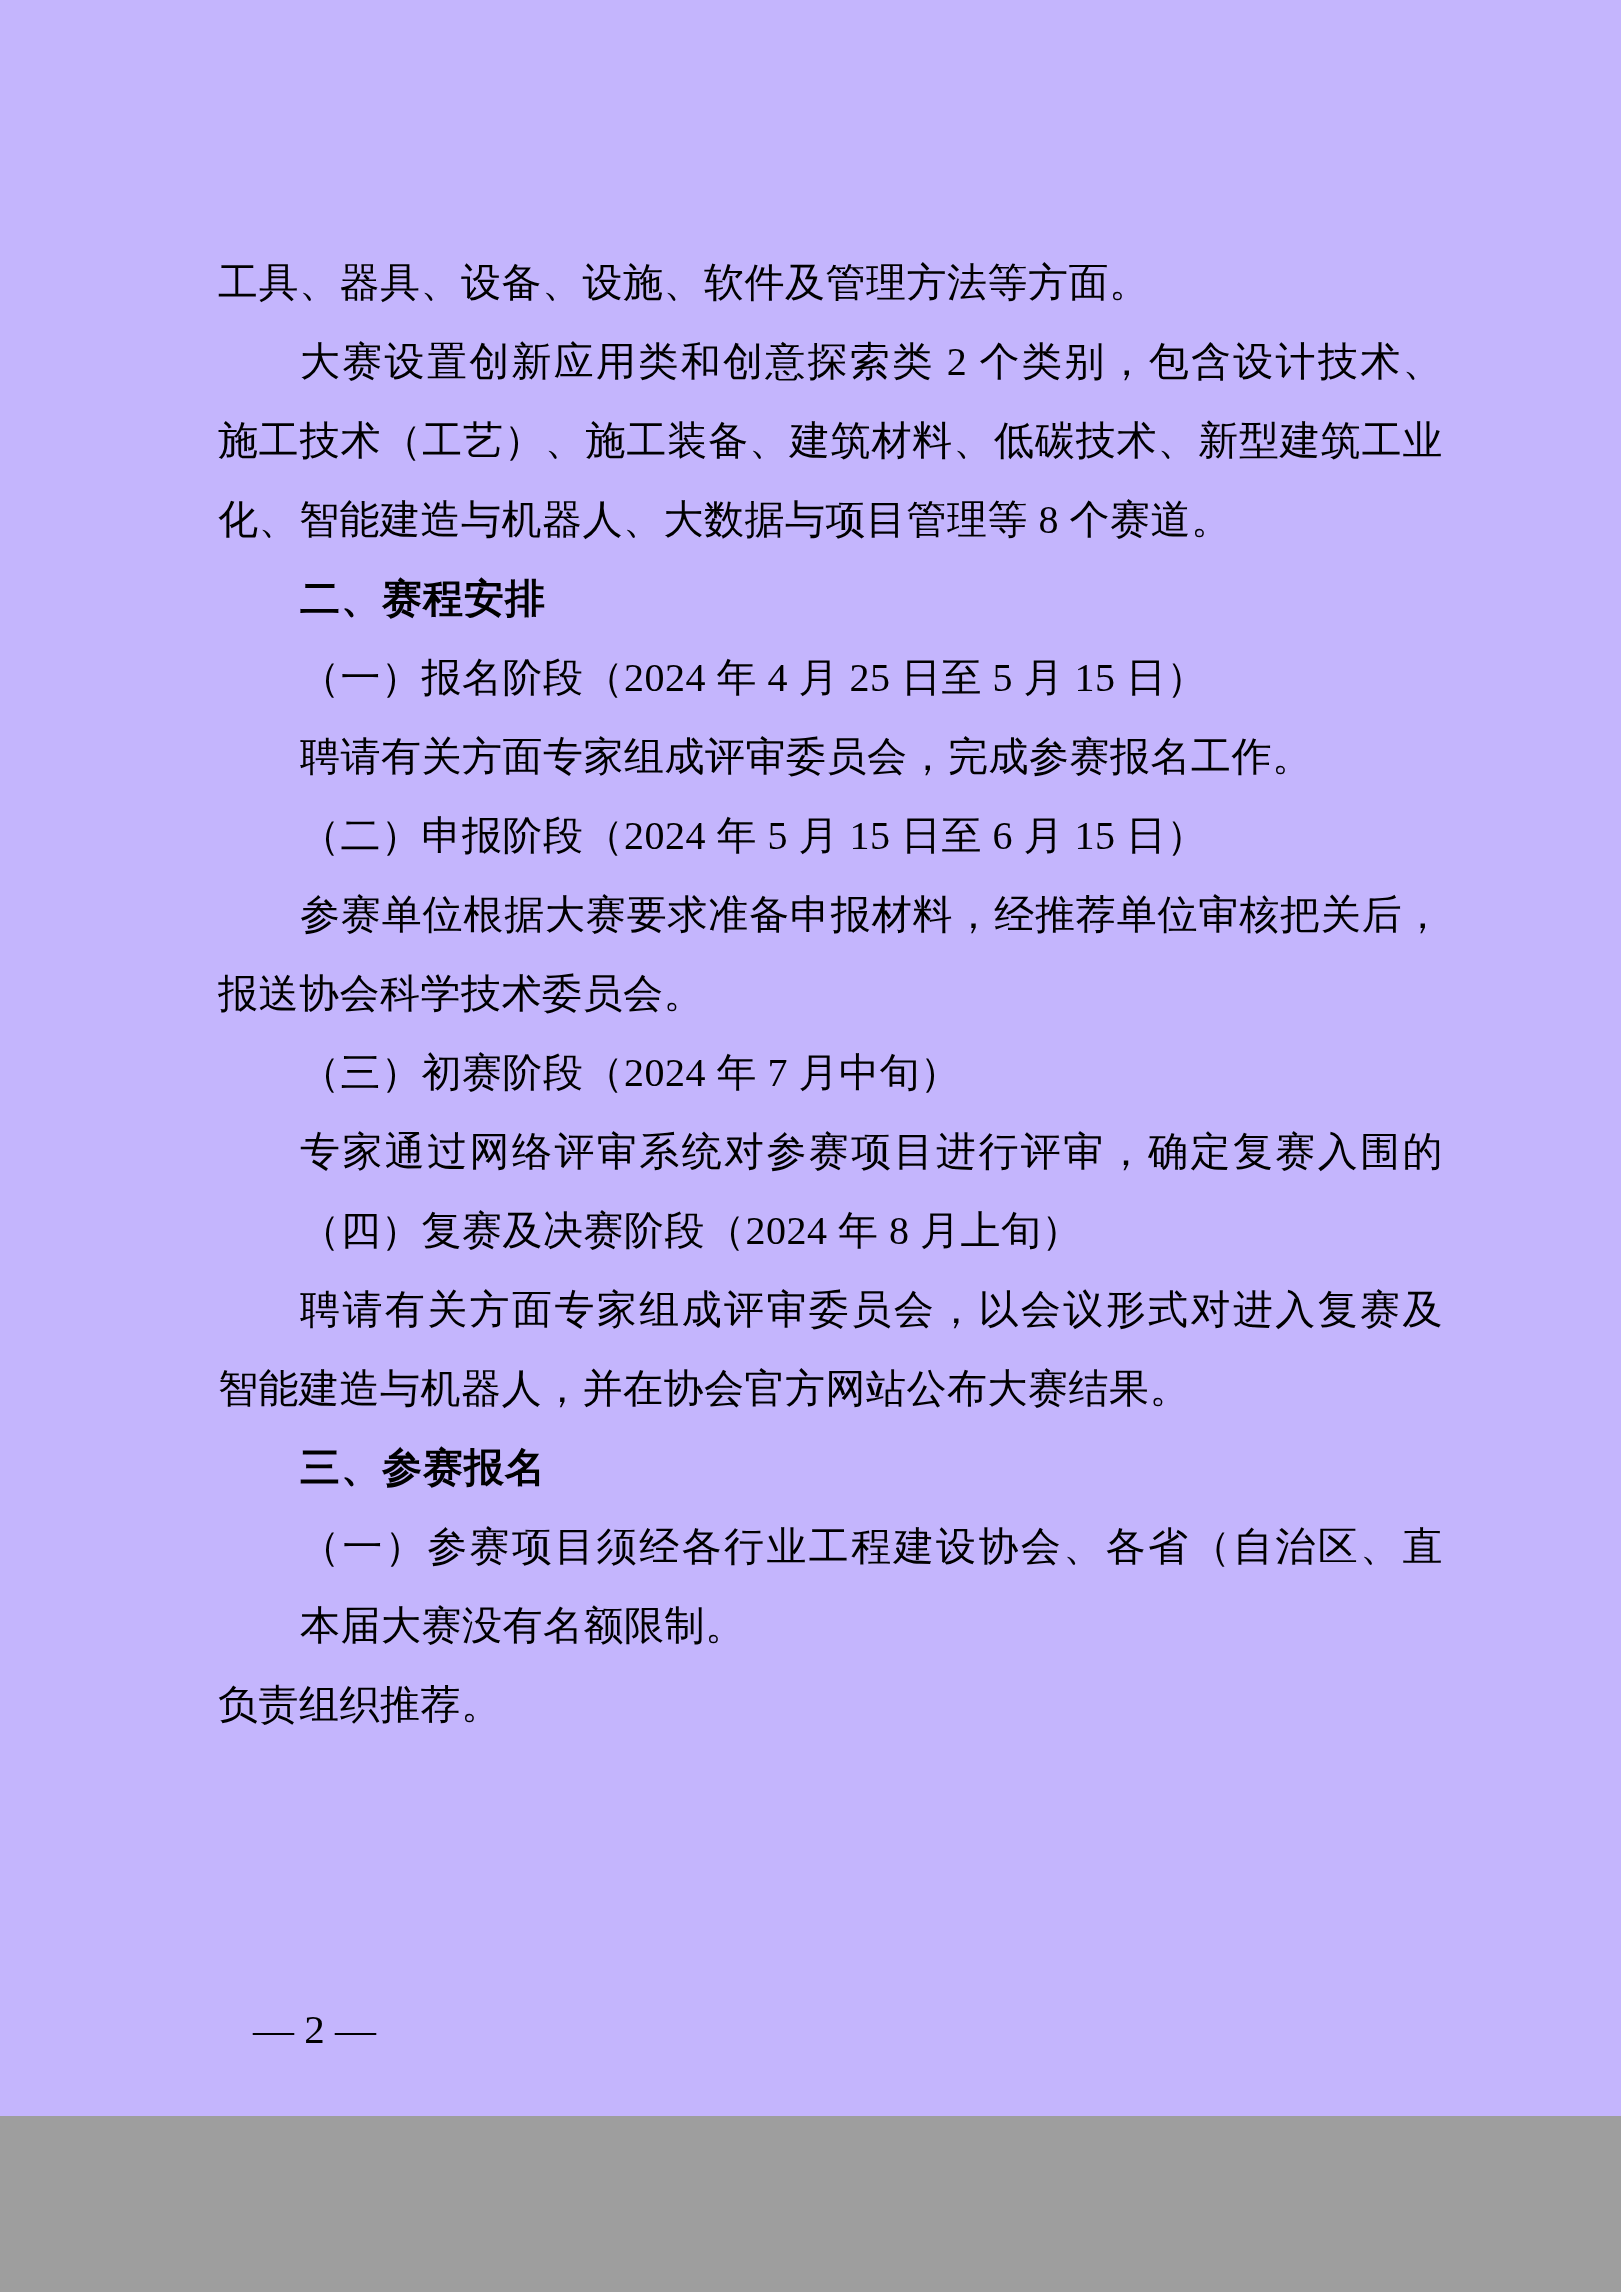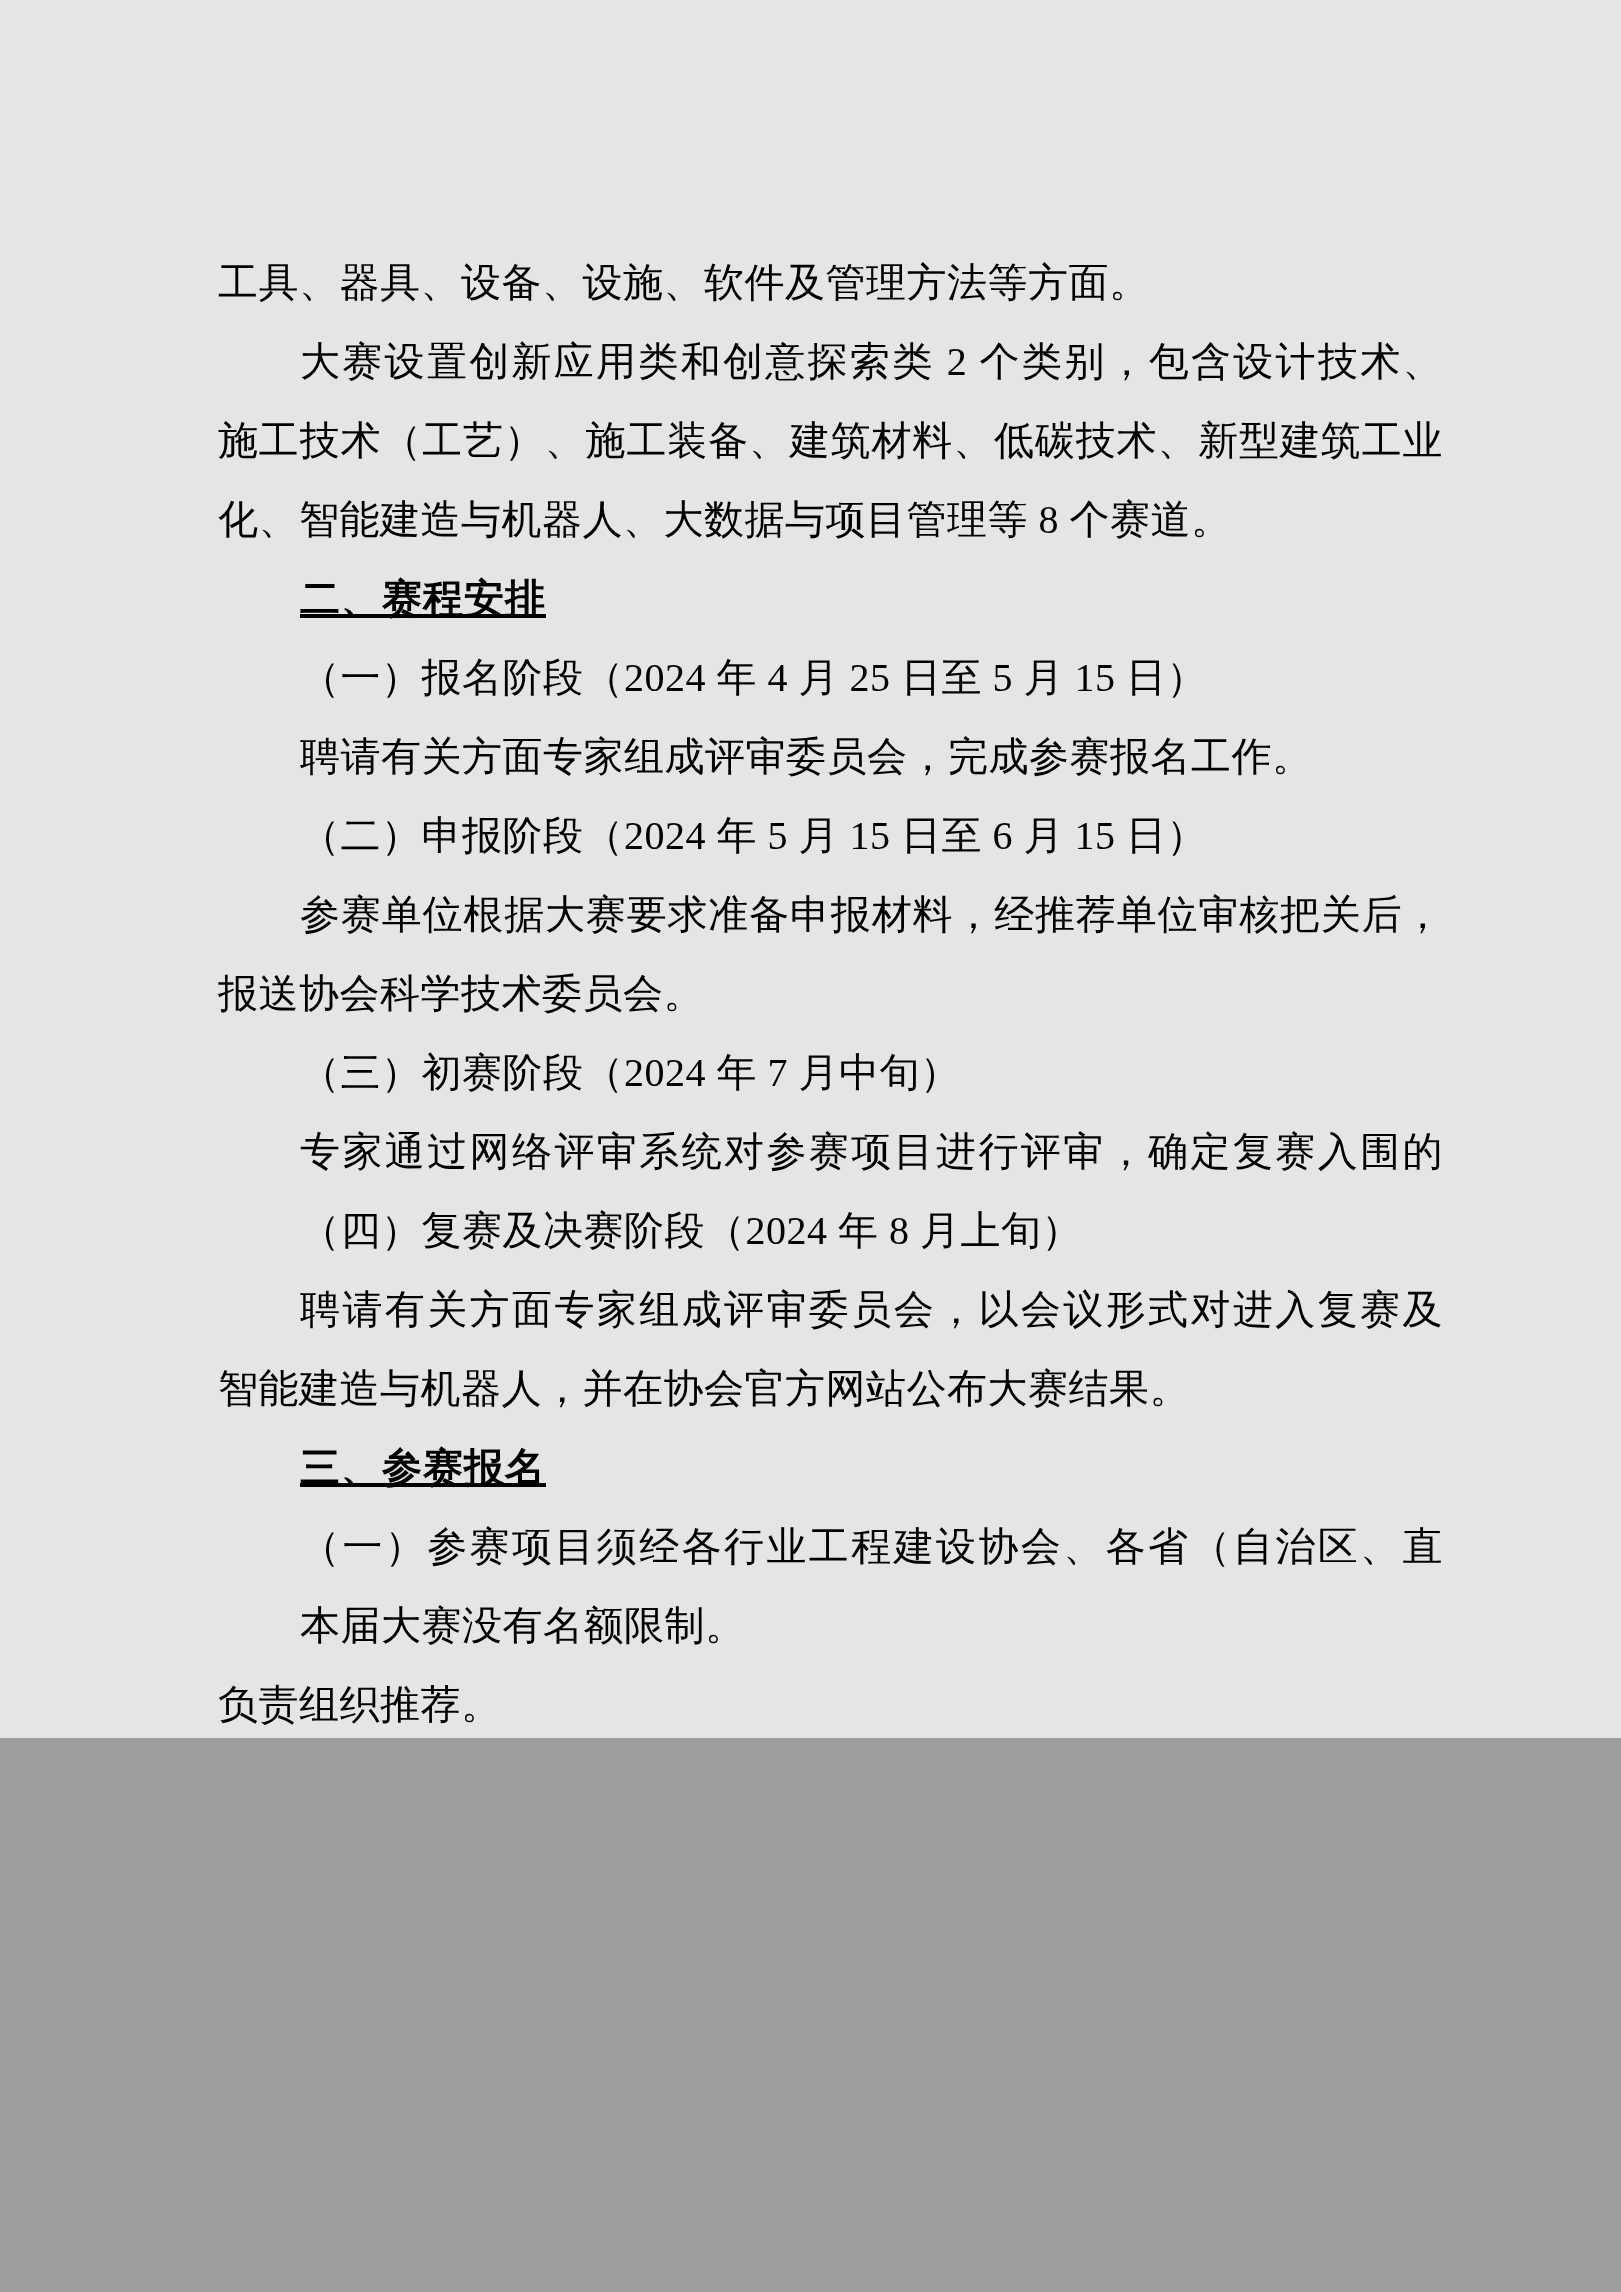--- a/index.html
+++ b/index.html
@@ -3,23 +3,23 @@
 <meta charset="utf-8">
 <style>
   html, body {
     margin: 0;
     padding: 0;
     background: #9e9e9e;
   }
   .page {
     position: relative;
     width: 1621px;
-    height: 1738px;
+    height: 2116px;
     margin: 0 auto;
-    background: #e5e5e5;
+    background: #c4b5fd;
     overflow: hidden;
     font-family: "Liberation Serif", "DejaVu Serif", serif;
     color: #000000;
   }
   .content {
     position: absolute;
     left: 218px;
     top: 243px;
     width: 1225px;
   }
@@ -37,21 +37,20 @@
   .line.justify {
     white-space: normal;
     text-align: justify;
     text-align-last: justify;
     text-justify: inter-character;
   }
   .line.heading {
     font-family: "Liberation Sans", "DejaVu Sans", sans-serif;
     font-weight: bold;
     letter-spacing: 1px;
-    text-decoration: underline;
   }
   .footer {
     position: absolute;
     left: 253px;
     top: 2000px;
     height: 59px;
     line-height: 59px;
     font-size: 41px;
     font-family: "Liberation Serif", "DejaVu Serif", serif;
     color: #000000;

